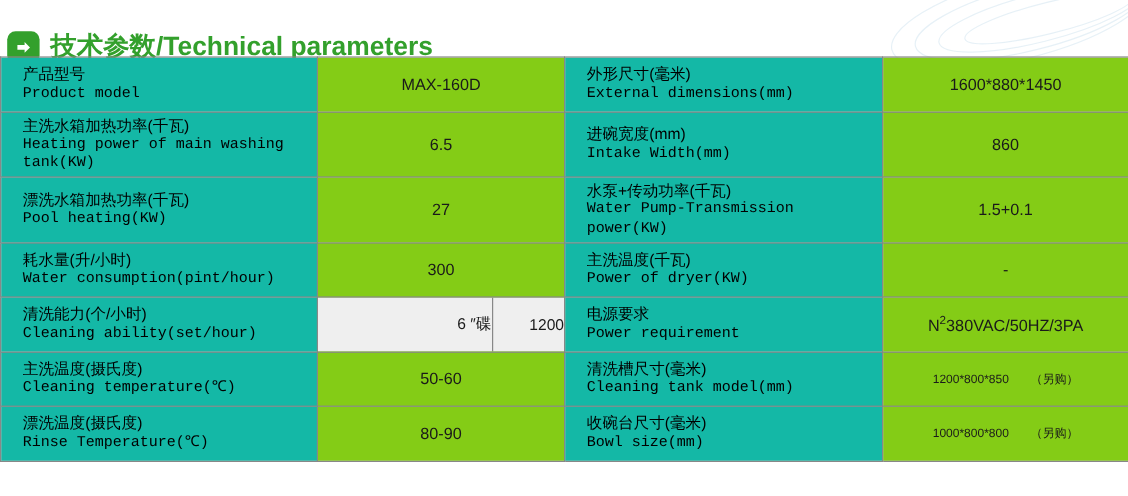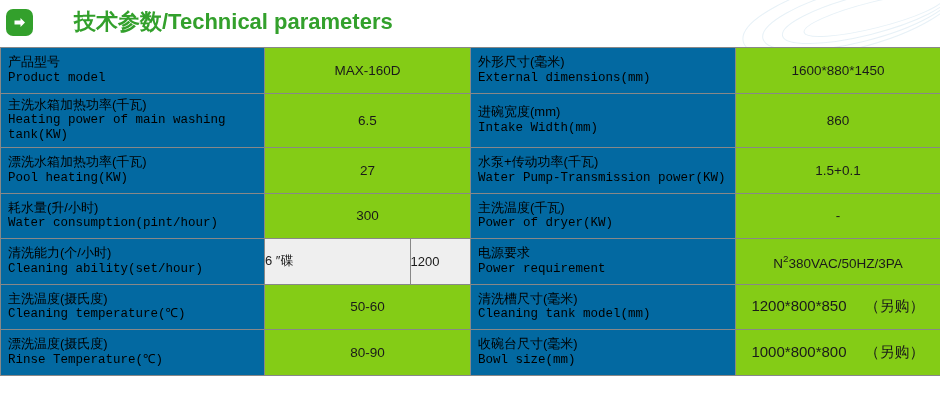--- a/index.html
+++ b/index.html
@@ -22,28 +22,27 @@
     right: -20px;
     width: 260px;
     height: 90px;
     pointer-events: none;
     opacity: 0.5;
   }
 
   
   .header {
     position: absolute;
-    top: 0;
+    top: 17px;
     left: 0;
     height: 44px;
     display: flex;
     align-items: center;
     padding-left: 6px;
     box-sizing: border-box;
-    gap: 32px;
   }
   .arrow-badge {
     width: 27px;
     height: 27px;
     border-radius: 7px;
     background: #33a02c;
     display: flex;
     align-items: center;
     justify-content: center;
     margin-right: 9px;
@@ -69,56 +68,56 @@
     table-layout: fixed;
   }
   .spec-table td {
     border: 1px solid #888888;
     padding: 0;
     vertical-align: middle;
     height: 45.5px;
     box-sizing: border-box;
   }
   td.label-cell {
-    background: #0369a1;
-    padding: 3px 0 3px 7px;
+    background: #14b8a6;
+    padding: 3px 0 3px 18px;
     line-height: 1.25;
     color: #000000;
     font-size: 12.5px;
   }
   td.label-cell .cn { display: block; font-size: 13px; }
   td.label-cell .en { display: block; font-size: 12.5px; font-family: Liberation Mono, monospace; }
   td.value-cell {
     background: #84cc16;
     text-align: center;
     color: #1a1a1a;
     font-size: 13.5px;
   }
   td.value-cell.with-note {
-    font-size: 15px;
+    font-size: 10px;
   }
 
   
   col.c-label-l { width: 264px; }
   col.c-value-l { width: 206px; }
   col.c-label-r { width: 265px; }
   col.c-value-r { width: 205px; }
 
   
   td.split-cell { padding: 0; }
   table.split {
     width: 100%;
     height: 100%;
     border-collapse: collapse;
     table-layout: fixed;
   }
   table.split td {
     border: 1px solid #888888;
     height: 22px;
-    text-align: left;
+    text-align: right;
     background: #efefef;
     font-size: 13px;
     color: #1a1a1a;
   }
   table.split td.split-desc { width: 145px; }
   table.split td.split-num { width: 60px; }
   table.split tr:first-child td { border-top: 0; }
   table.split tr:last-child td { border-bottom: 0; }
   table.split td:first-child { border-left: 0; }
   table.split td:last-child { border-right: 0; }

